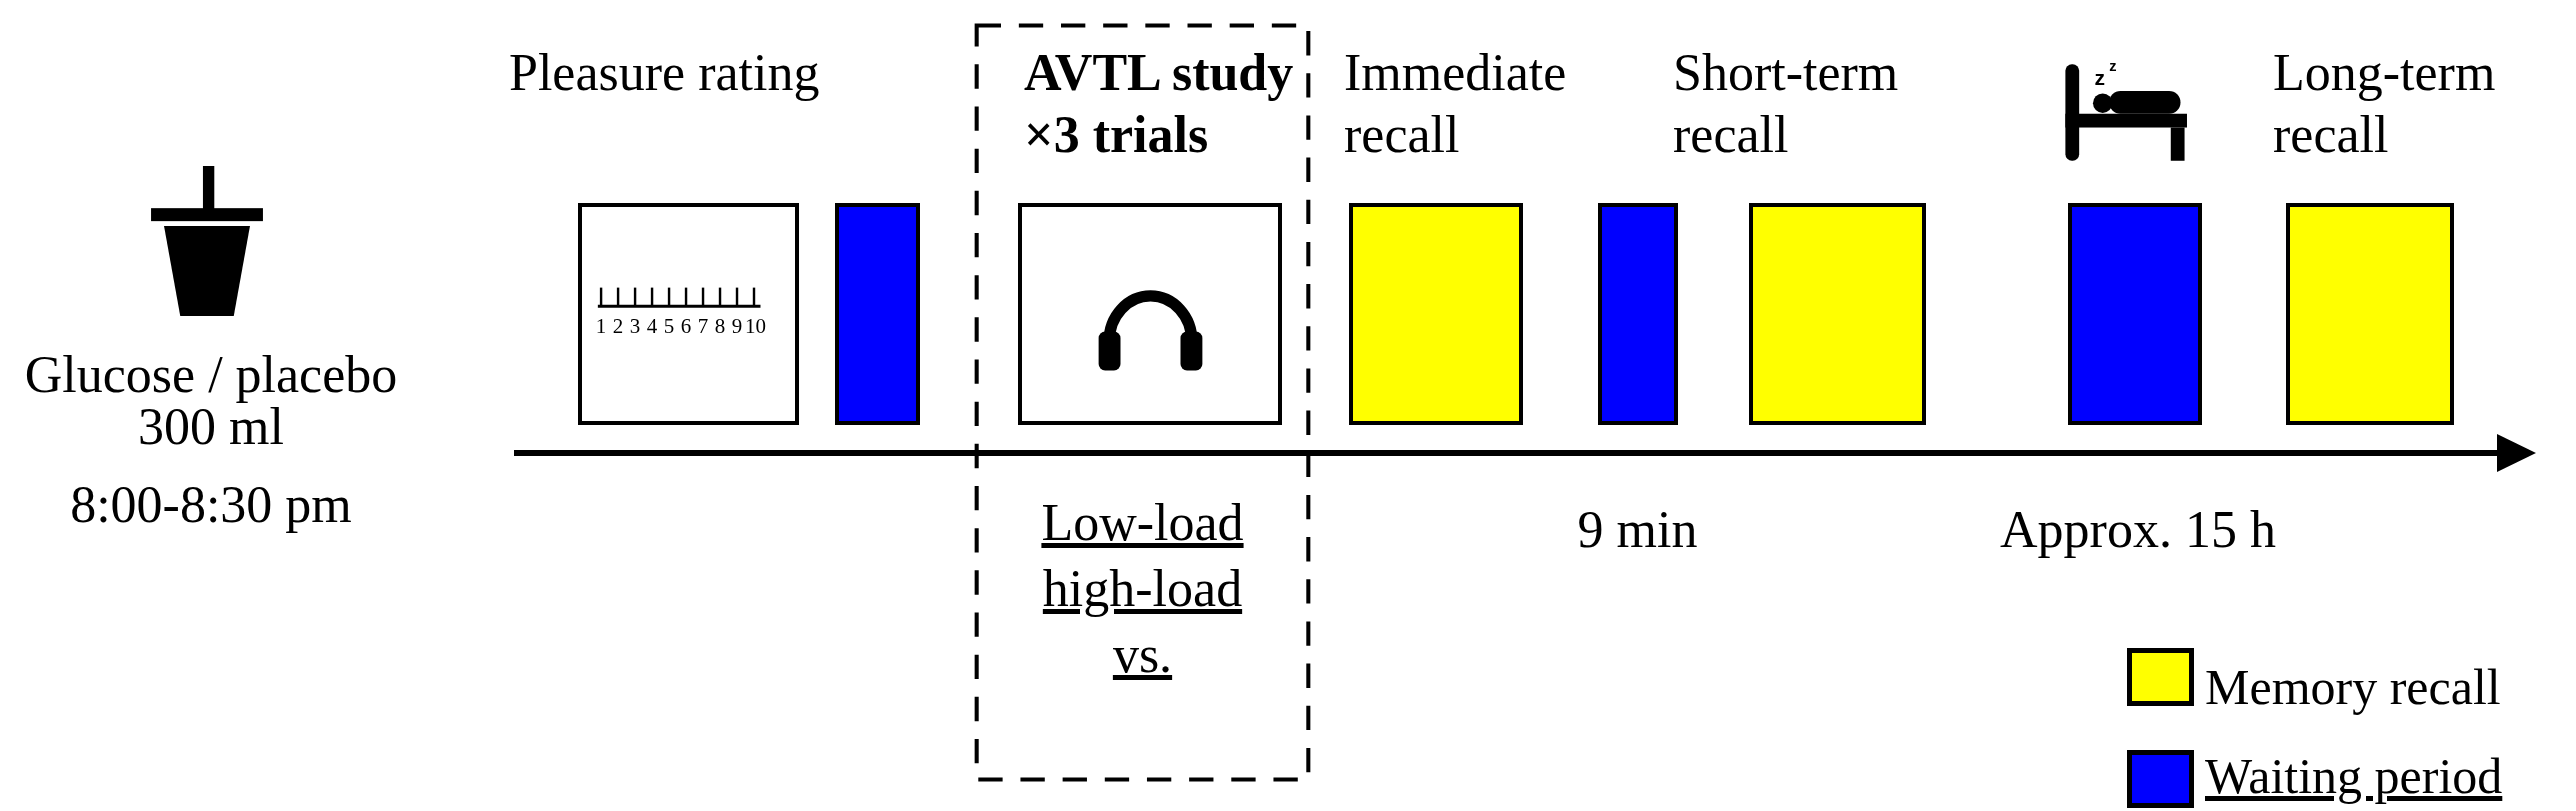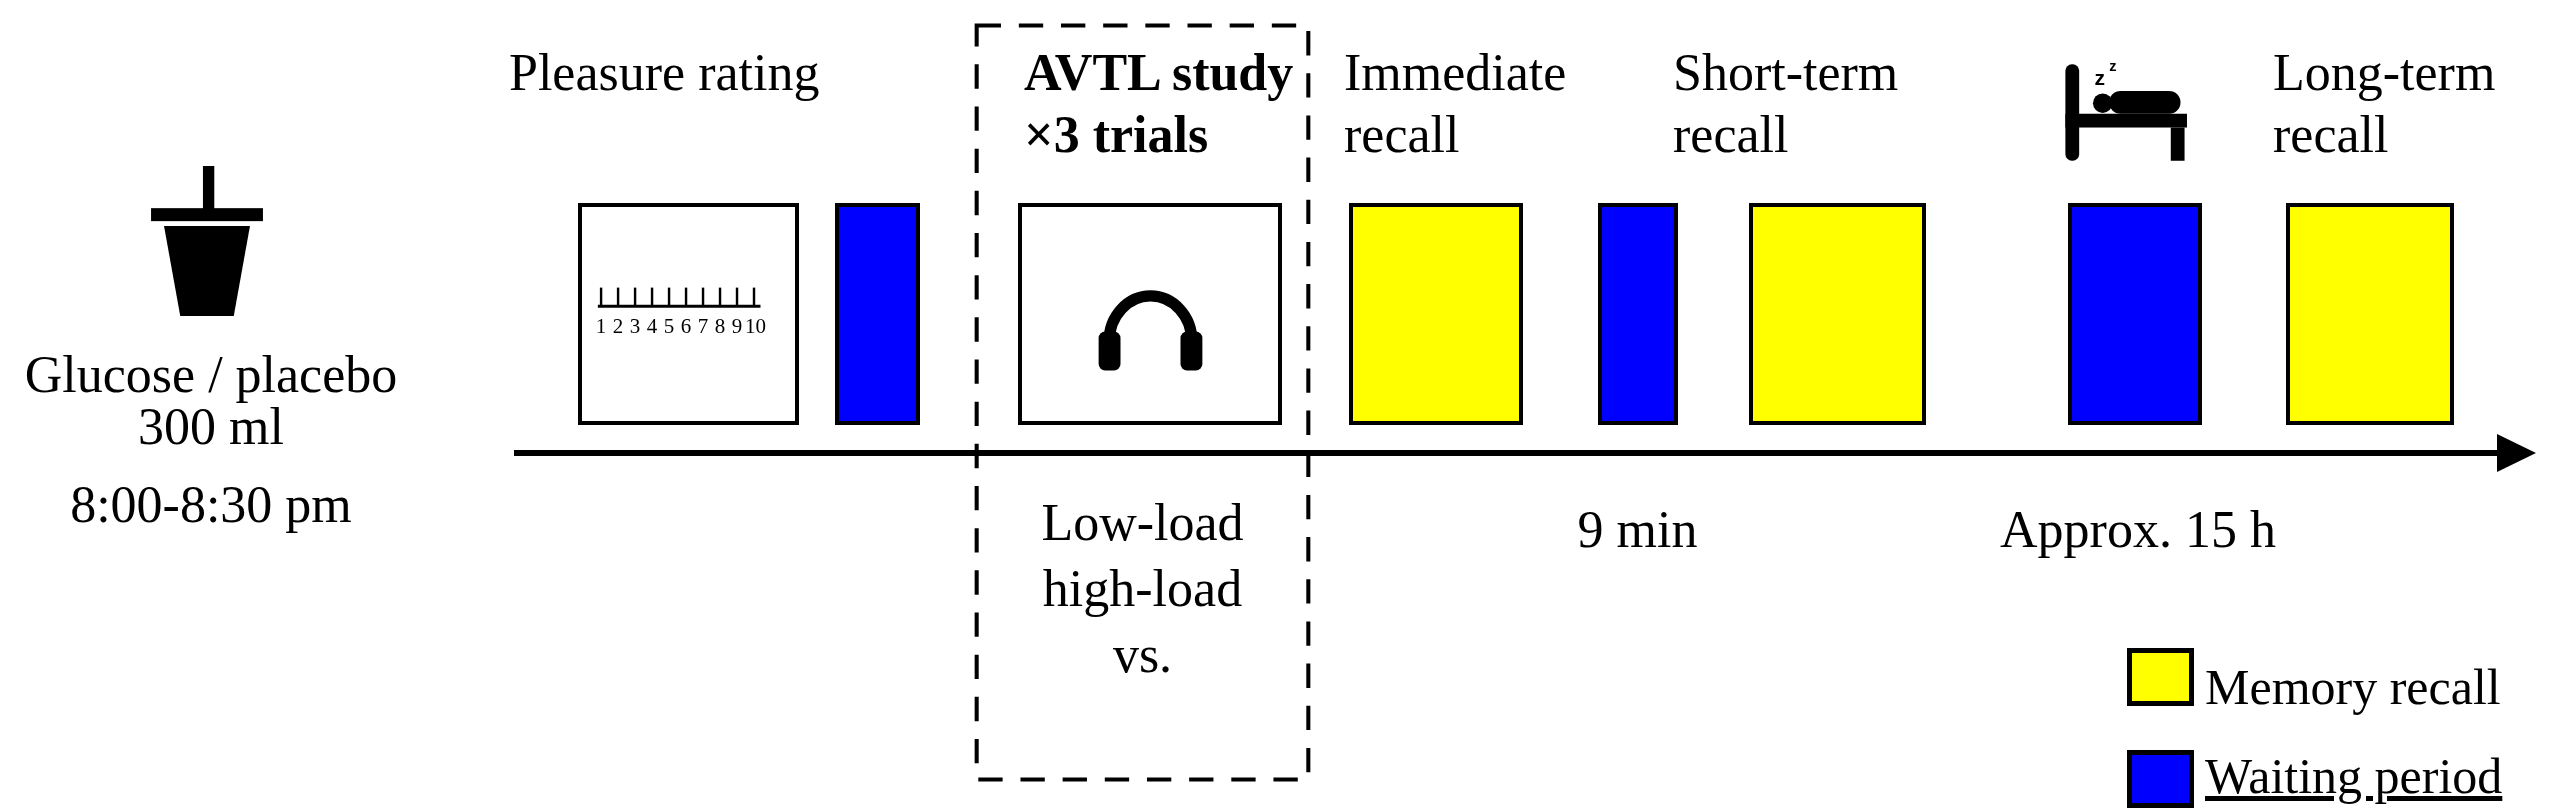--- a/index.html
+++ b/index.html
@@ -113,21 +113,21 @@
     <rect x="103" y="88" width="27" height="48" rx="8" fill="#000"></rect>
   </svg>
 
   <div class="stage-box yellow-box" style="left:1349px;width:174px;"></div>
   <div class="stage-box blue-box" style="left:1598px;width:80px;"></div>
   <div class="stage-box yellow-box" style="left:1749px;width:177px;"></div>
   <div class="stage-box blue-box" style="left:2068px;width:134px;"></div>
   <div class="stage-box yellow-box" style="left:2286px;width:168px;"></div>
 
 
-  <div class="abs" style="left:974px;top:490px;width:337px;text-align:center;">
+  <div class="abs" style="left:974px;top:490px;width:337px;text-align:center;text-decoration:underline;">
     <div class="lbl" style="line-height:66px;">Low-load</div>
     <div class="lbl" style="line-height:66px;">high-load</div>
     <div class="lbl" style="line-height:66px;">vs.</div>
   </div>
 
   <div class="abs lbl ctr" style="left:1540px;top:501px;width:195px;line-height:57px;">9 min</div>
 
   <div class="abs lbl ctr" style="left:1992px;top:501px;width:292px;line-height:57px;">Approx. 15 h</div>
 
   <div class="legend-swatch yellow-box" style="top:648px;height:58px;"></div>

